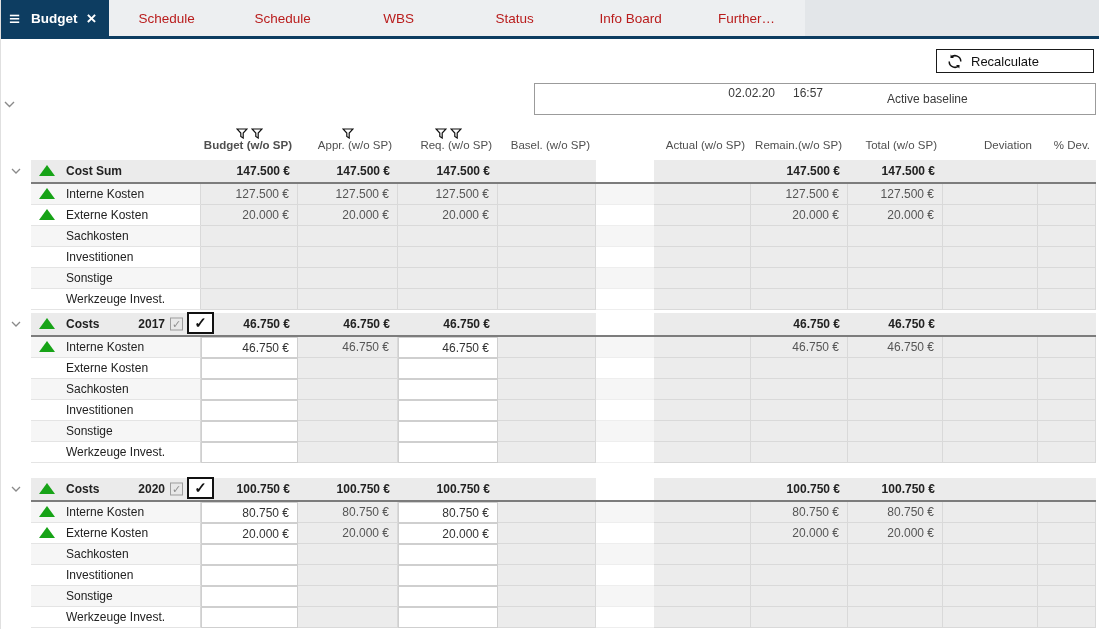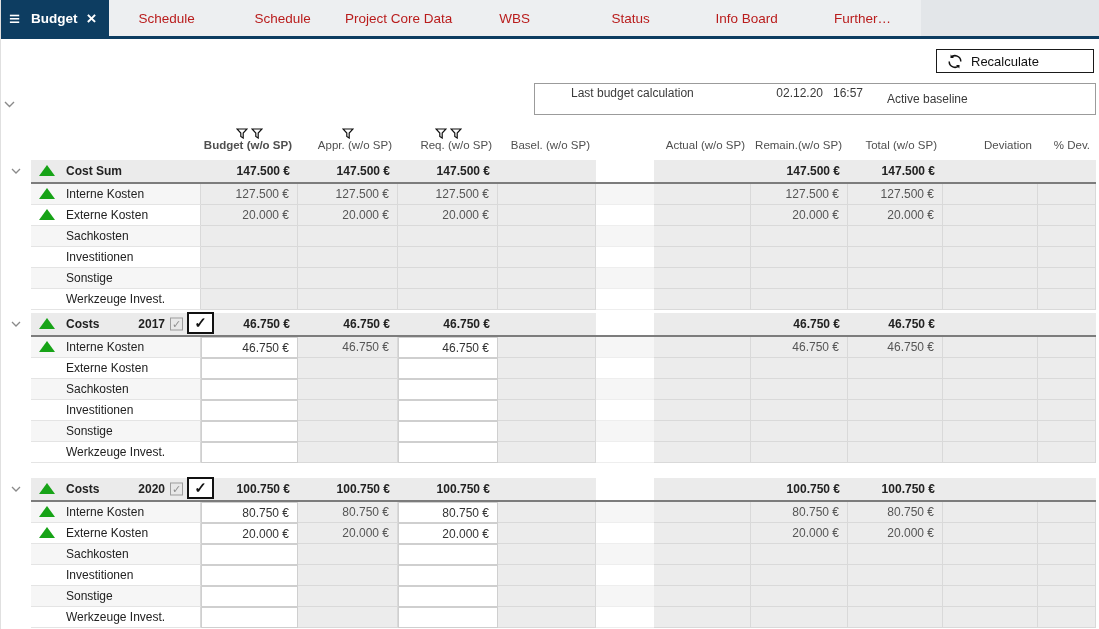--- a/index.html
+++ b/index.html
@@ -78,21 +78,20 @@
 
   <div class="tabbar">
     <div class="tab-active">
       <span class="menu-icon">≡</span>
       <span>Budget</span>
       <span class="tab-close">×</span>
     </div>
     <div id="tabs" style="display:flex">
         <div class="tab">Schedule</div>
         <div class="tab">Schedule</div>
-        <div class="tab">Project Core Data</div>
         <div class="tab">WBS</div>
         <div class="tab">Status</div>
         <div class="tab">Info Board</div>
         <div class="tab">Further…</div>
       </div>
     <div class="tab-rest"></div>
   </div>
 
   <div class="toolbar">
     <div class="btn-recalc">
@@ -106,22 +105,21 @@
     </div>
   </div>
 
   <span class="ph-chevron">
     <svg width="11" height="7" viewBox="0 0 11 7">
         <polyline points="1,1 5.5,5.5 10,1" fill="none" stroke="#8a8a8a" stroke-width="1.4"></polyline>
       </svg>
   </span>
   <div class="pbox2">
     <div class="line">
-      <span>Last budget calculation</span>
-      <span class="d">02.12.20</span>
+      <span class="d">02.02.20</span>
       <span class="t">16:57</span>
     </div>
     <span class="baseline">Active baseline</span>
   </div>
 
   <div class="table" id="grid">
       <div class="abs filters" style="left: 200px; top: 0px; width: 97px; height: 17px;">
         <svg width="12" height="11" viewBox="0 0 12 11">
           <path d="M1 1 H11 L7.2 5 V10 L4.8 8.4 V5 Z" fill="#fff" stroke="#111" stroke-width="1.2"></path>
         </svg>

